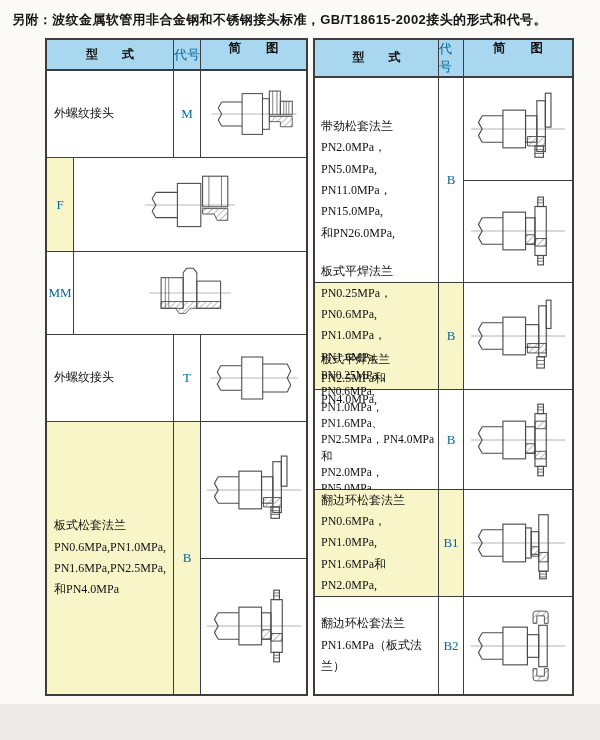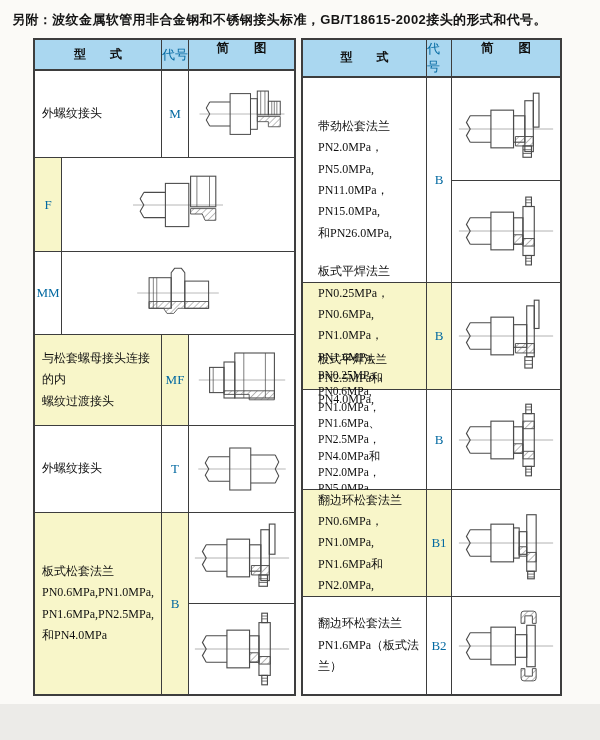--- a/index.html
+++ b/index.html
@@ -8,42 +8,42 @@
     background:#fbfaf7;
     font-family:"Liberation Sans",sans-serif;
   }
   .page-title{
     position:absolute;left:12px;top:11px;width:560px;
     font-size:13px;font-weight:bold;color:#141414;letter-spacing:.4px;
   }
   .tbl{
     position:absolute;top:38px;bottom:0;height:658px;
     border:2px solid #3d3d3d;background:#fff;
-    display:flex;flex-direction:column;box-sizing:border-box;
+    display:flex;flex-direction:column;box-sizing:border-box;margin-left:12px;
   }
   #tblL{left:33px;width:263px}
   #tblR{left:301px;width:261px}
   .hdr{
     flex:0 0 29px;display:flex;background:#aad7f0;
     border-bottom:2px solid #3d3d3d;
   }
   .row{display:flex;border-bottom:1.5px solid #3d3d3d;min-height:0}
   .row.last{border-bottom:none;flex:1}
   .c{border-right:1.5px solid #3d3d3d;box-sizing:border-box;display:flex;align-items:center;min-width:0}
   .c.end{border-right:none}
   .hc{justify-content:center;font-size:12.5px;font-weight:bold;color:#111}
   .ct{width:127px;padding:4px 2px 4px 7px;font-family:"Liberation Serif",serif;
       font-size:12px;line-height:1.78;color:#101010;white-space:pre-line}
   .ct.tight{line-height:1.4;font-size:11.5px}
   .cc{width:27px;justify-content:center;font-family:"Liberation Serif",serif;
       font-size:13px;font-weight:normal;color:#0369a1}
   .cd{flex:1;flex-direction:column;align-items:stretch;padding:0}
   .sub{flex:1;display:flex;align-items:center;justify-content:center}
   .sub.split{border-bottom:1.5px solid #3d3d3d}
-  #tblR .ct{width:124px;padding-left:15px}
+  #tblR .ct{width:124px;padding-left:6px}
   #tblR .cc{width:25px}
   .hl{background:#f8f6c9}
   .dg{display:block}
   .dg .ln{fill:none;stroke:#4b4b4b;stroke-width:1.2}
   .dg .tk{fill:none;stroke:#4b4b4b;stroke-width:.8}
   .dg .cl{stroke:#9a9a9a;stroke-width:.8}
   .dg .ht{fill:url(#hatch);stroke:#4b4b4b;stroke-width:1}
   .bottom-band{position:absolute;left:0;top:704px;width:600px;height:36px;background:#ecebe8}
 </style>
 </head>
@@ -111,38 +111,20 @@
         <rect class="ln" x="18" y="22" width="26" height="36"></rect>
         <path class="tk" d="M23,22 V58 M27,22 V58"></path>
         <path class="ln" d="M44,58 V16 l4,-5 h8 l4,5 V58"></path>
         <rect class="ln" x="60" y="26" width="28" height="32"></rect>
         <path class="ht" d="M18,50 h70 v8 H52 l-5,6 h-8 l-4,-6 H18 z"></path>
       </svg>
     </div>
       </div>
   </div>
 
-  <div class="row" style="flex:0 0 90px">
-    <div class="c ct hl">与松套螺母接头连接的内
-螺纹过渡接头</div>
-    <div class="c cc hl">MF</div>
-    <div class="c cd end">
-        <div class="sub">
-      <svg class="dg" width="98" height="72" viewBox="0 0 104 80">
-        <line class="cl" x1="4" y1="40" x2="100" y2="40"></line>
-        <rect class="ln" x="16" y="26" width="16" height="28"></rect>
-        <path class="tk" d="M20,26 V54"></path>
-        <rect class="ln" x="32" y="20" width="12" height="40"></rect>
-        <rect class="ln" x="44" y="10" width="44" height="50"></rect>
-        <path class="tk" d="M54,10 V60 M78,10 V60"></path>
-        <path class="ht" d="M32,52 h56 v10 H60 v-6 H32 z"></path>
-      </svg>
-    </div>
-      </div>
-  </div>
 
   <div class="row" style="flex:0 0 86px">
     <div class="c ct">外螺纹接头</div>
     <div class="c cc">T</div>
     <div class="c cd end">
         <div class="sub">
       <svg class="dg" width="98" height="70" viewBox="0 0 104 80">
         <line class="cl" x1="2" y1="40" x2="102" y2="40"></line>
         <path class="ln" d="M14,26 l-4,7 l4,7 l-4,7 l4,7 M14,26 H38 M14,54 H38"></path>
         <rect class="ln" x="38" y="16" width="24" height="48"></rect>

